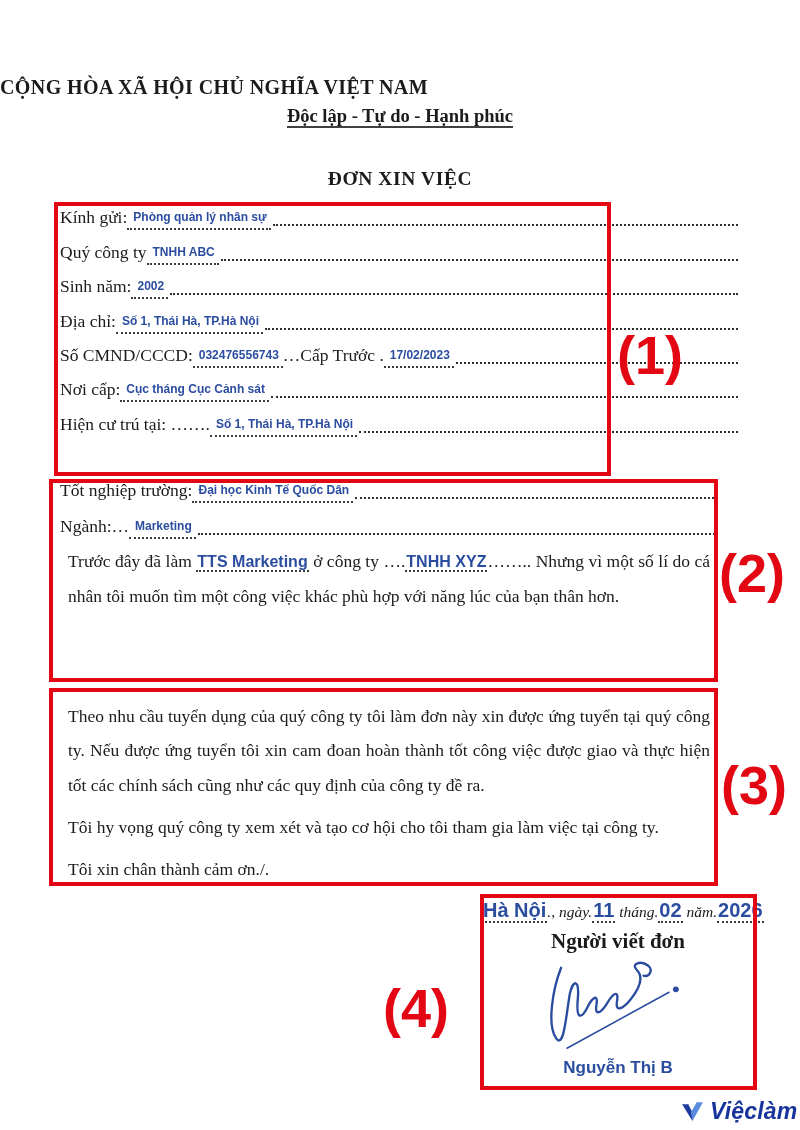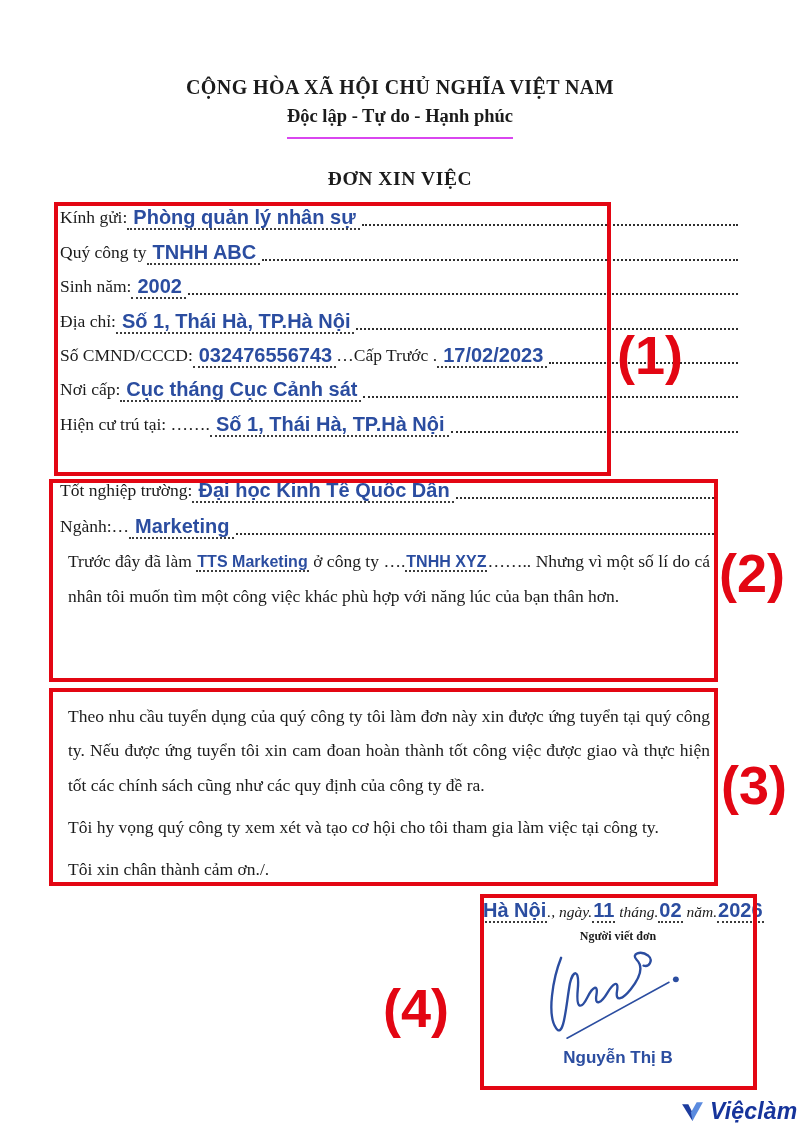--- a/index.html
+++ b/index.html
@@ -1,50 +1,50 @@
 <!DOCTYPE html>
 <html style="--red: #e30613; --blue: #2b4da0; --logo: #16349b; --ink: #1b1b1b;"><head>
 <meta charset="utf-8">
 <style>
   html,body{margin:0;padding:0;background:#fff;}
   .page{position:relative;width:800px;height:1130px;background:#ffffff;overflow:hidden;
         font-family:"Liberation Serif",serif;color:var(--ink,#1b1b1b);}
   
-  .motto1{position:absolute;top:76px;left:0;width:100%;text-align:center;
+  .motto1{position:absolute;top:76px;left:0;width:100%;text-align:left;
           font-size:20px;font-weight:bold;letter-spacing:.4px;}
   .motto2{position:absolute;top:106px;left:0;width:100%;text-align:center;
           font-size:18.5px;font-weight:bold;}
-  .motto2 span{border-bottom:2px solid #d946ef;padding-bottom:11px;}
+  .motto2 span{border-bottom:2px solid #404040;padding-bottom:0;}
   .doc-title{position:absolute;top:168px;left:0;width:100%;text-align:center;
           font-size:19.5px;font-weight:bold;letter-spacing:.6px;}
   
   .sec{position:absolute;left:60px;}
   .frow{display:flex;align-items:flex-end;}
   .frow .lbl{white-space:nowrap;font-size:17.5px;line-height:22px;padding-bottom:2px;}
-  .bv{font-family:"Liberation Sans",sans-serif;font-weight:700;font-size:20px;
+  .bv{font-family:"Liberation Sans",sans-serif;font-weight:700;font-size:12px;
       color:var(--blue,#2b4da0);white-space:nowrap;line-height:20px;
       border-bottom:2px dotted #3c3c3c;padding:0 4px 1px 6px;}
   .dots{flex:1;border-bottom:2.4px dotted #2e2e2e;margin:0 0 4px 2px;min-width:8px;}
   .sec1{top:196px;width:678px;}
   .sec1 .frow{height:34.4px;}
   .sec2{top:468px;width:658px;}
   .sec2 .frow{height:35.4px;}
   .para{font-size:17.5px;line-height:34.6px;text-align:justify;margin:8px;}
   .sec2 .para{margin-top:5px;}
   .bv-inline{font-family:"Liberation Sans",sans-serif;font-weight:700;font-size:16px;
       color:var(--blue,#2b4da0);border-bottom:2px dotted #3c3c3c;padding:0 1px;}
   .sec3{top:691px;width:658px;}
   .sec3 .para{line-height:34.3px;}
   
   .sec4{top:899px;left:482px;width:272px;text-align:center;}
   .dateline{font-size:15px;white-space:nowrap;}
   .dk{font-style:italic;font-size:15.5px;}
   .dv{font-family:"Liberation Sans",sans-serif;font-weight:700;font-size:20px;
       color:var(--blue,#2b4da0);border-bottom:2px dotted #3c3c3c;padding:0 1px;}
-  .signer-title{font-size:12px;font-weight:bold;margin-top:7px;}
+  .signer-title{font-size:21px;font-weight:bold;margin-top:7px;}
   .sig-wrap{margin-top:2px;height:102px;}
   .signer-name{font-family:"Liberation Sans",sans-serif;font-weight:700;font-size:17px;
       color:var(--blue,#2b4da0);margin-top:0;}
   
   .ann-box{position:absolute;border:4px solid var(--red,#e30613);pointer-events:none;}
   .ann-lbl{position:absolute;font-family:"Liberation Sans",sans-serif;font-weight:800;
       font-size:54px;color:var(--red,#e30613);line-height:1;pointer-events:none;}
   .b1{left:54px;top:202px;width:549px;height:266px;}
   .b2{left:49px;top:479px;width:661px;height:195px;}
   .b3{left:49px;top:688px;width:661px;height:190px;}

